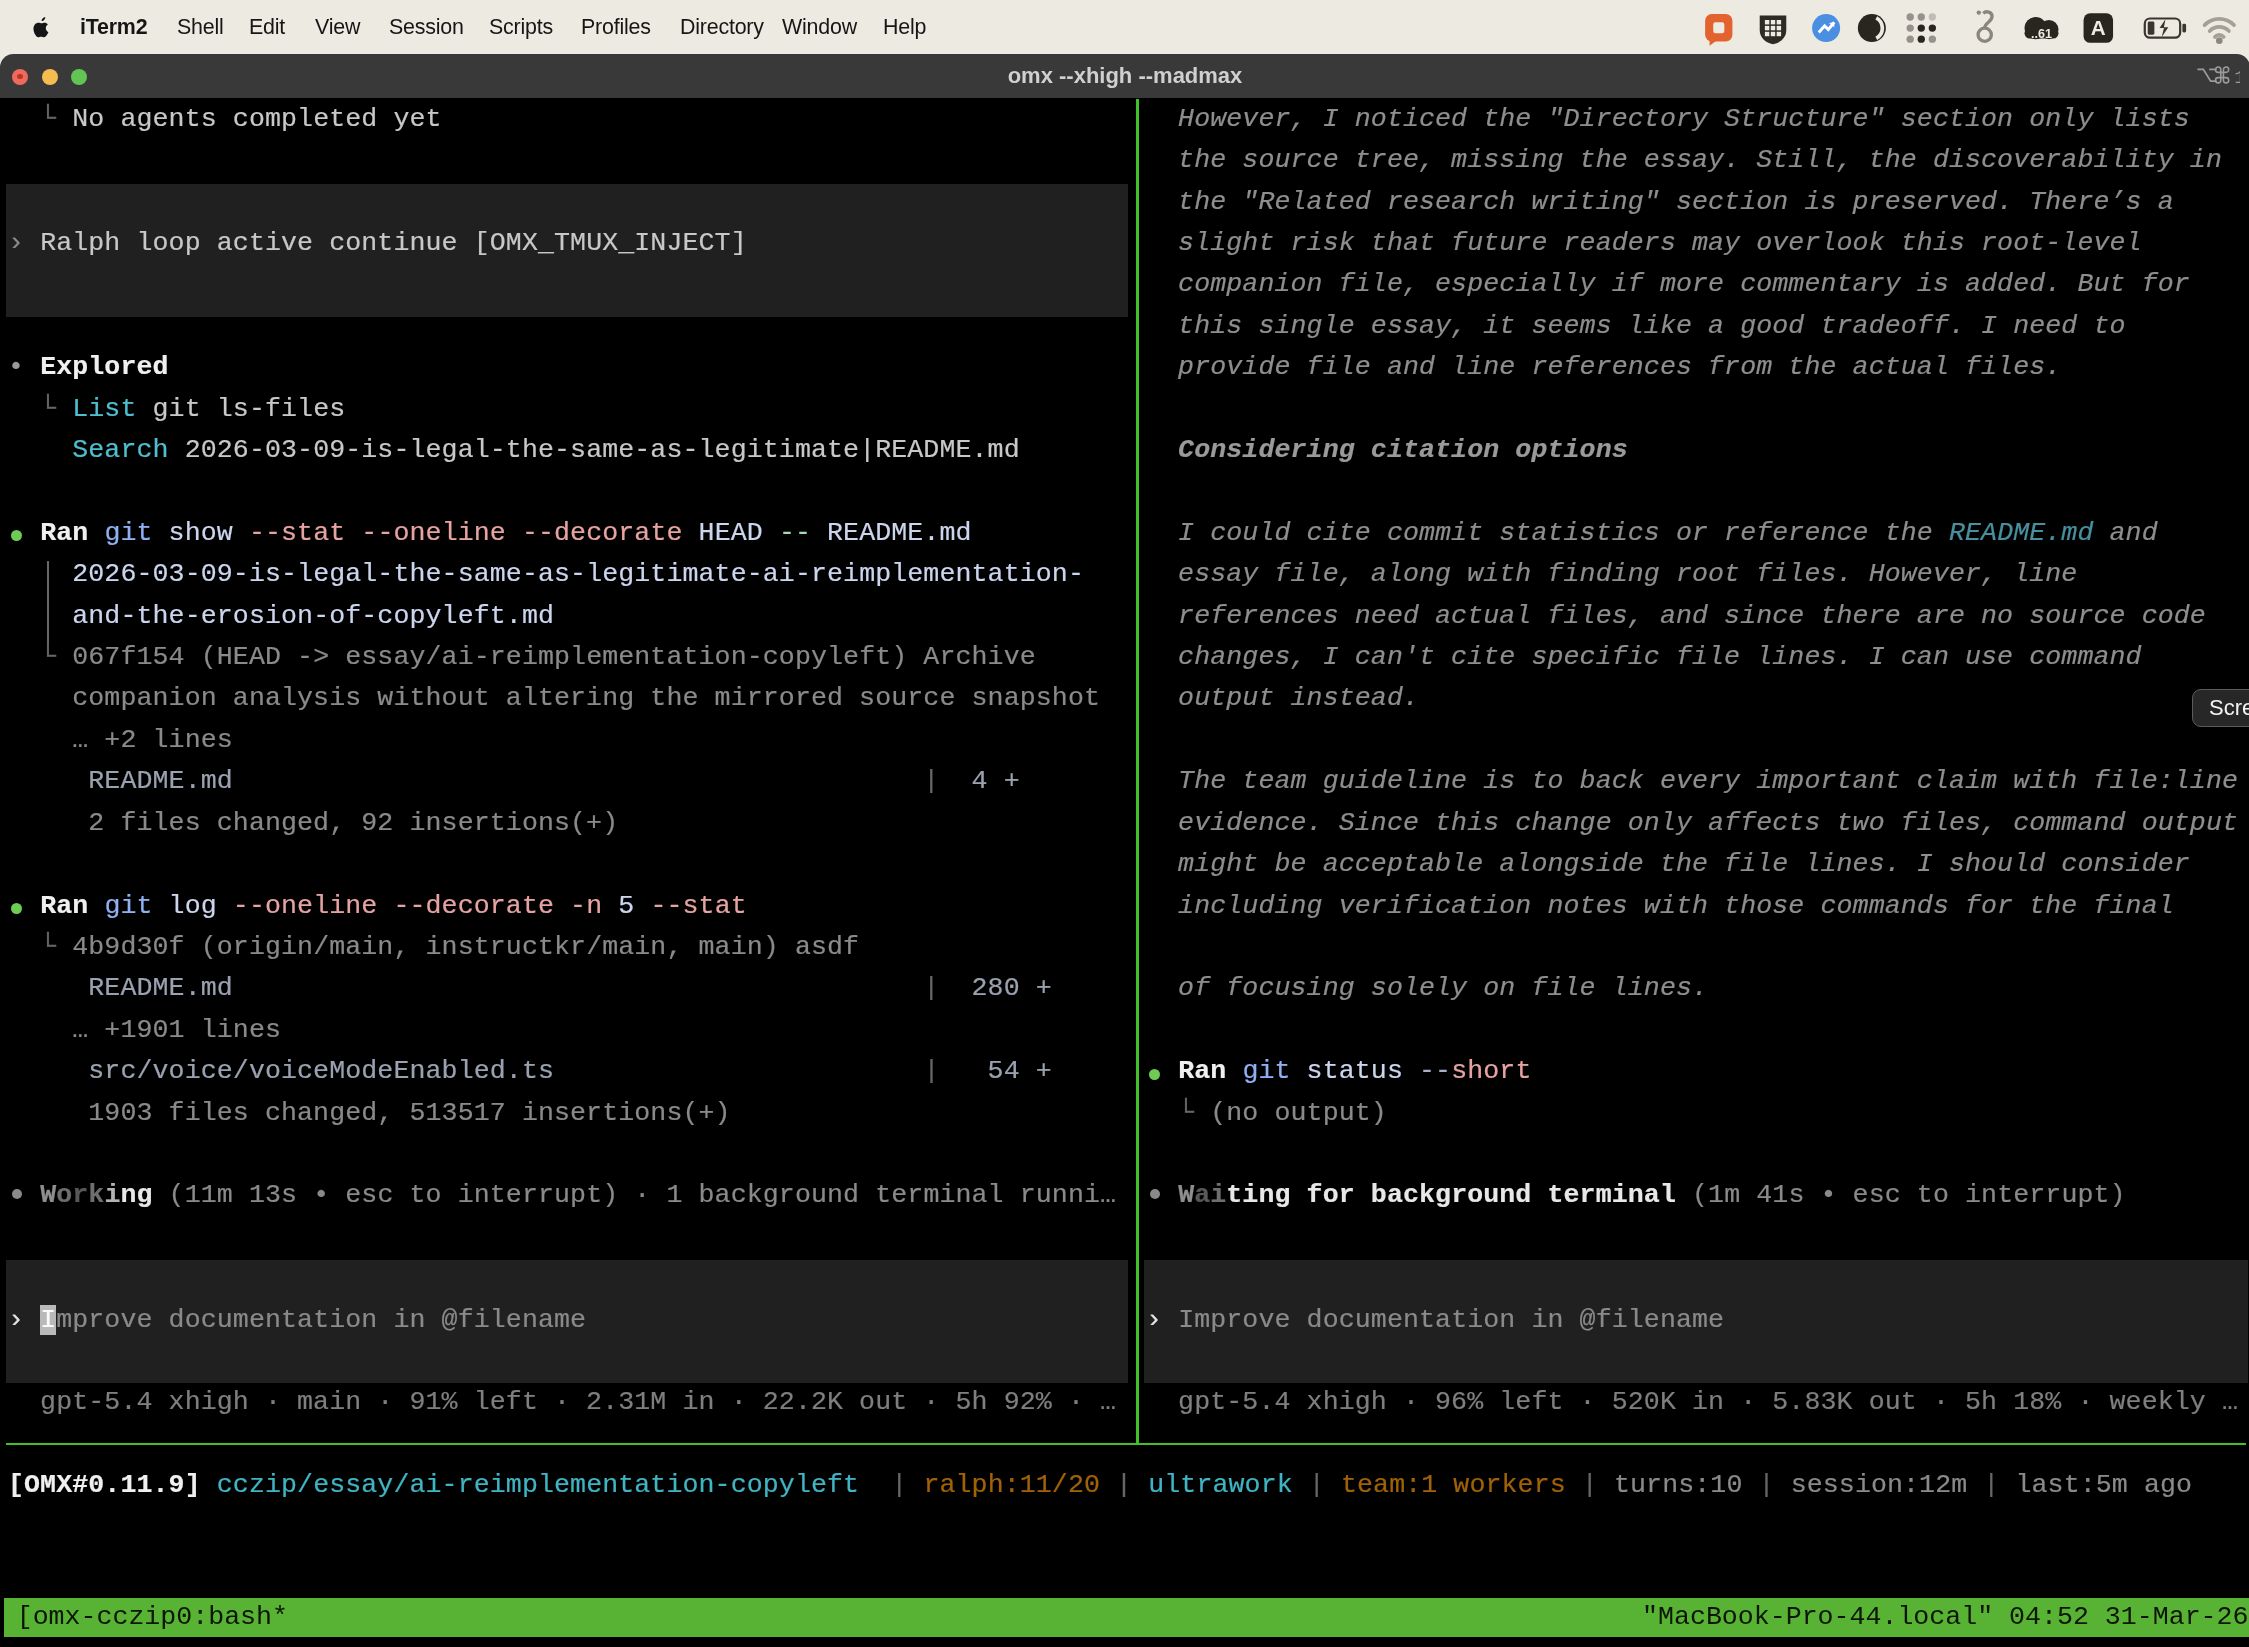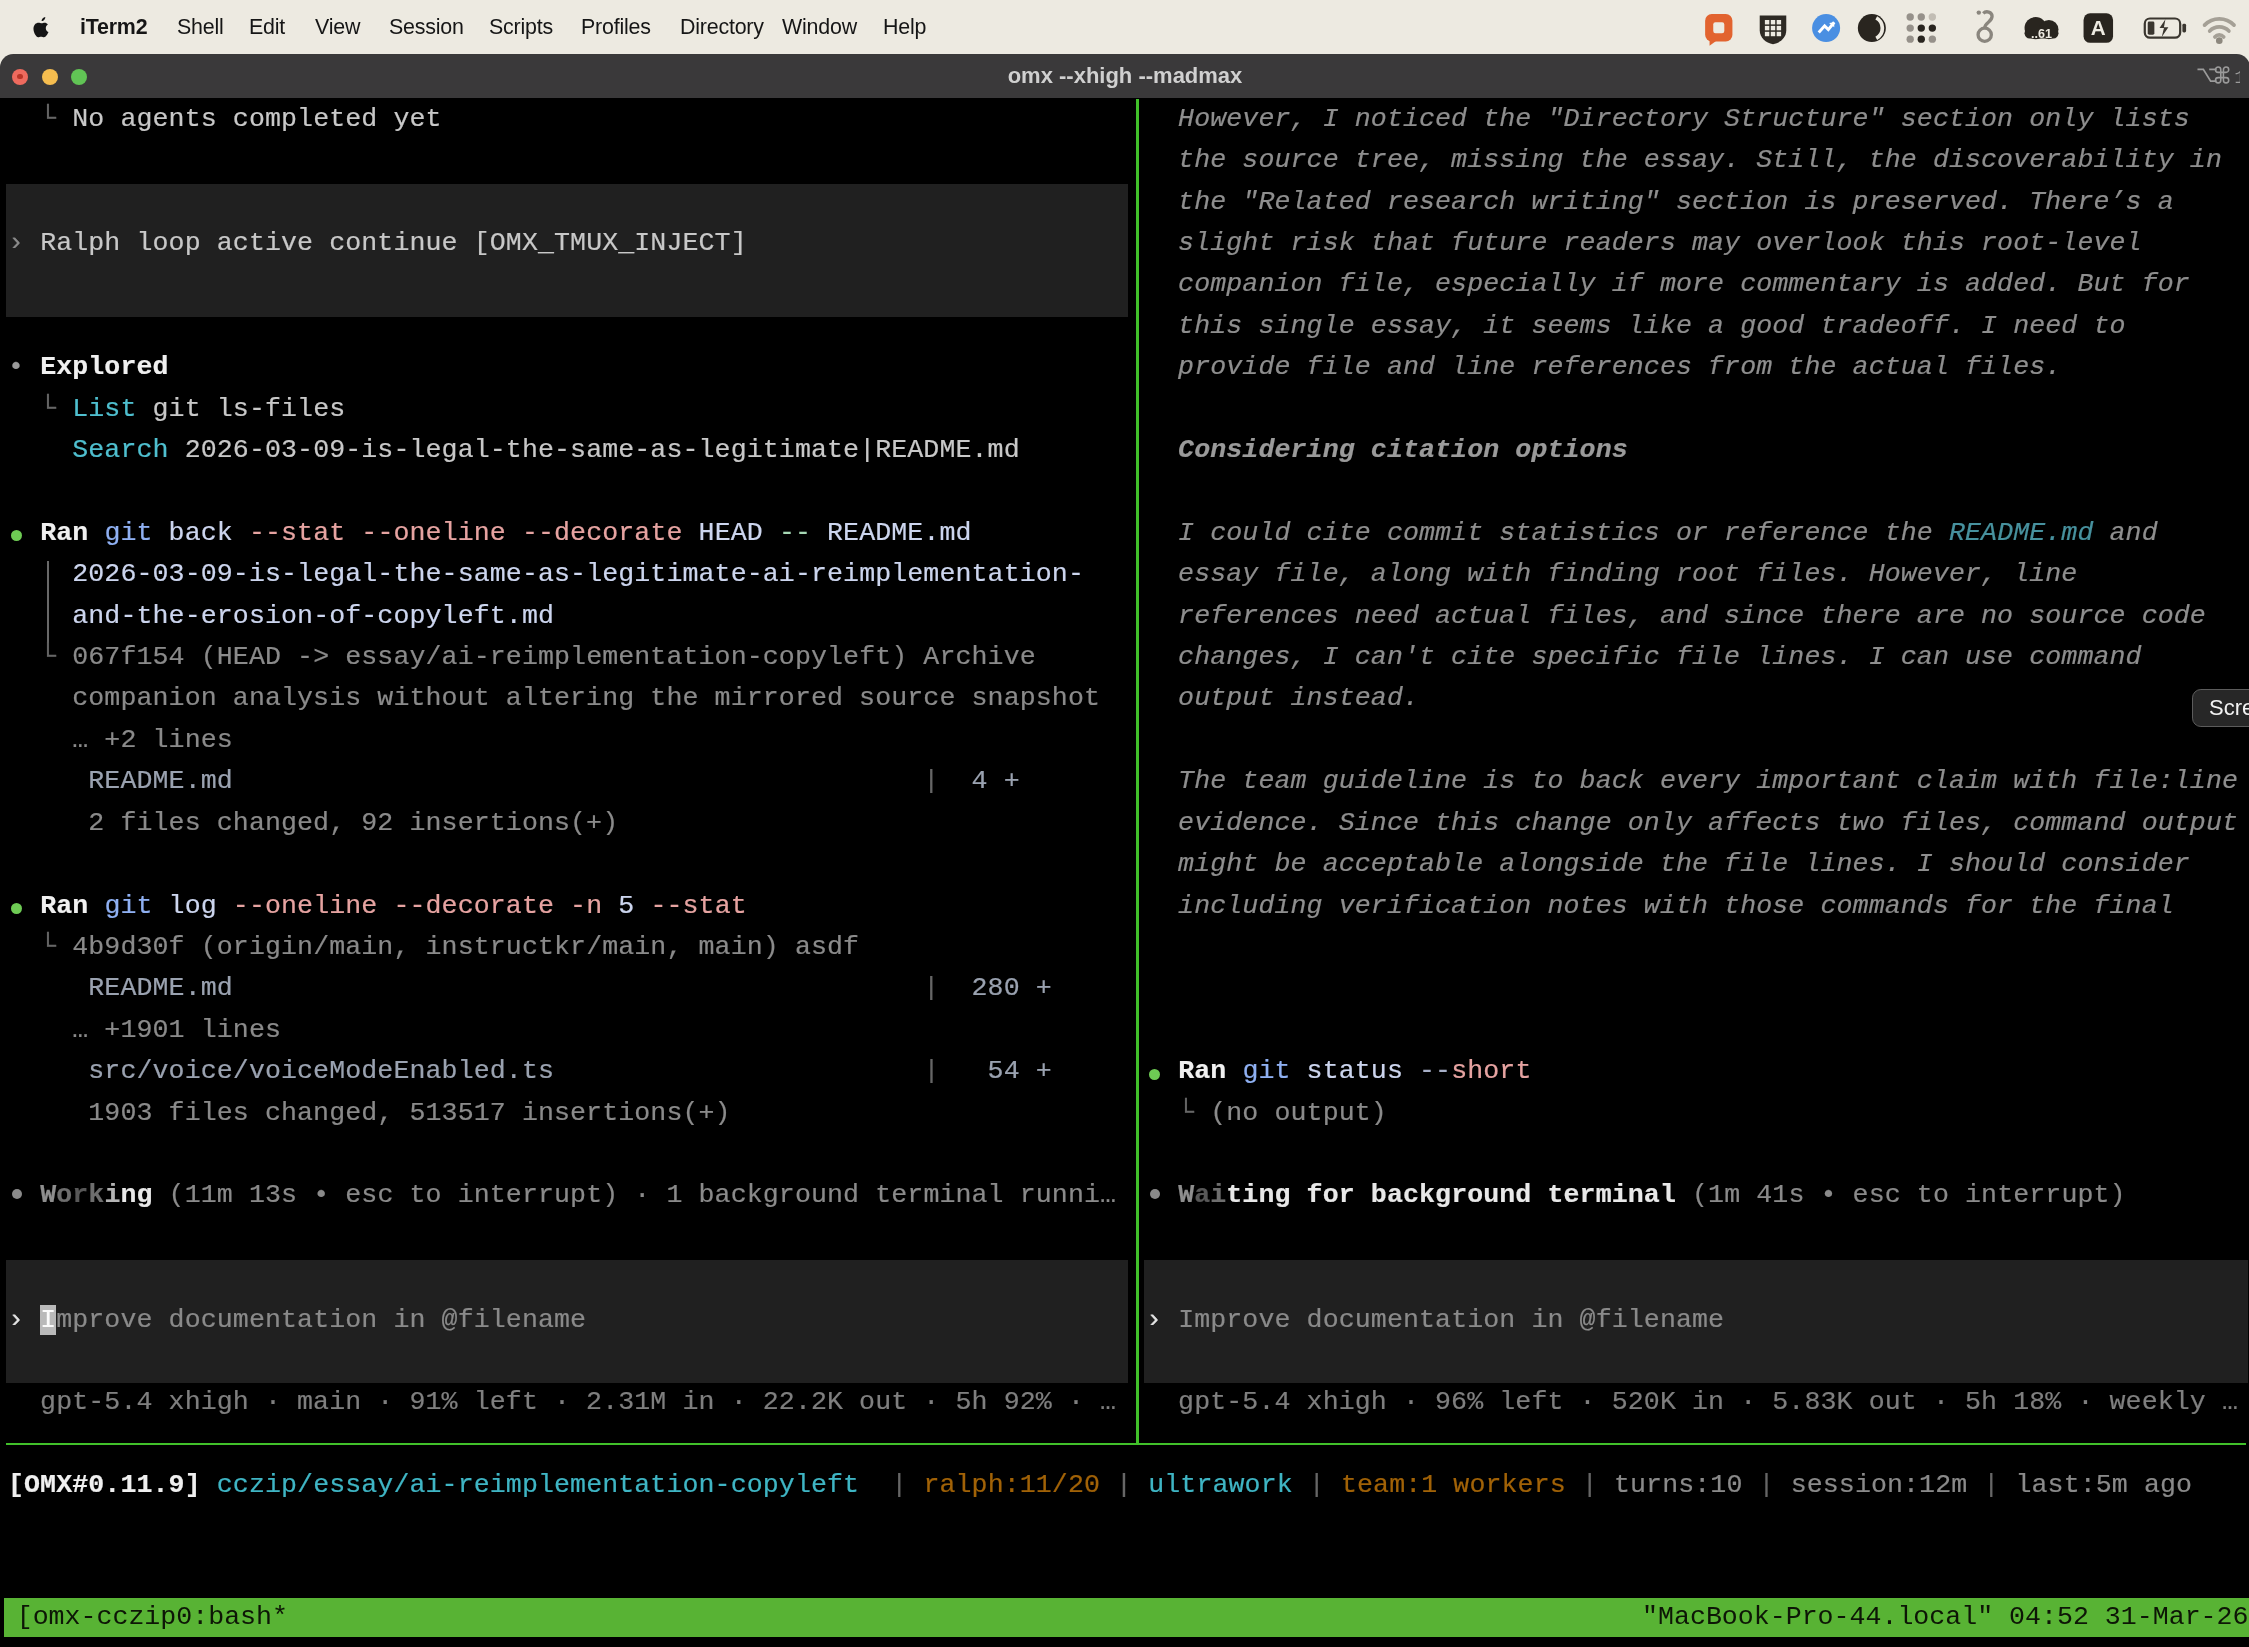--- a/index.html
+++ b/index.html
@@ -43,21 +43,21 @@
 <div id="term">
 <div class="box" style="left:6.3px;top:87px;width:1122px;height:133px"></div>
 <div class="box" style="left:6.2px;top:1163px;width:1122px;height:123px"></div>
 <div class="box" style="left:1144px;top:1163px;width:1104px;height:123px"></div>
 <div class="treeline" style="left:47px;top:464px;height:82px"></div>
 <div class="r " style="top:1.7px;left:8px"><span class="dg">  └ </span><span class="w">No agents completed yet</span></div>
 <div class="r " style="top:126px;left:8px"><span class="g">› </span><span class="w">Ralph loop active continue [OMX_TMUX_INJECT]</span></div>
 <div class="r " style="top:250px;left:8px"><span class="bu">• </span><span class="wb">Explored</span></div>
 <div class="r " style="top:292px;left:8px"><span class="dg">  └ </span><span class="cy">List</span><span class="w"> git ls-files</span></div>
 <div class="r " style="top:333px;left:8px">    <span class="cy">Search</span><span class="w"> 2026-03-09-is-legal-the-same-as-legitimate|README.md</span></div>
-<div class="r " style="top:416px;left:8px">  <span class="wb">Ran</span> <span class="b">git</span><span class="lv"> back </span><span class="pk">--stat --oneline --decorate</span><span class="lv"> HEAD </span><span class="mg">--</span><span class="lv"> README.md</span></div>
+<div class="r " style="top:416px;left:8px">  <span class="wb">Ran</span> <span class="b">git</span><span class="lv"> show </span><span class="pk">--stat --oneline --decorate</span><span class="lv"> HEAD </span><span class="mg">--</span><span class="lv"> README.md</span></div>
 <div class="r " style="top:457px;left:8px">    <span class="lv">2026-03-09-is-legal-the-same-as-legitimate-ai-reimplementation-</span></div>
 <div class="r " style="top:499px;left:8px">    <span class="lv">and-the-erosion-of-copyleft.md</span></div>
 <div class="r " style="top:540px;left:8px"><span class="dg">  └ </span><span class="g">067f154 (HEAD -&gt; essay/ai-reimplementation-copyleft) Archive</span></div>
 <div class="r " style="top:581px;left:8px"><span class="g">    companion analysis without altering the mirrored source snapshot</span></div>
 <div class="r " style="top:623px;left:8px"><span class="g">    … +2 lines</span></div>
 <div class="r " style="top:664px;left:8px"><span class="g2">     README.md</span>                                           <span class="dg">|</span><span class="g2">  4 +</span></div>
 <div class="r " style="top:706px;left:8px"><span class="g">     2 files changed, 92 insertions(+)</span></div>
 <div class="r " style="top:789px;left:8px">  <span class="wb">Ran</span> <span class="b">git</span><span class="lv"> log </span><span class="pk">--oneline --decorate -n</span><span class="lv"> 5 </span><span class="pk">--stat</span></div>
 <div class="r " style="top:830px;left:8px"><span class="dg">  └ </span><span class="g">4b9d30f (origin/main, instructkr/main, main) asdf</span></div>
 <div class="r " style="top:871px;left:8px"><span class="g2">     README.md</span>                                           <span class="dg">|</span><span class="g2">  280 +</span></div>
@@ -77,20 +77,21 @@
 <div class="r " style="top:333px;left:1146px"><span class="itb">  Considering citation options</span></div>
 <div class="r " style="top:416px;left:1146px"><span class="it">  I could cite commit statistics or reference the </span><span class="tl">README.md</span><span class="it"> and</span></div>
 <div class="r " style="top:457px;left:1146px"><span class="it">  essay file, along with finding root files. However, line</span></div>
 <div class="r " style="top:499px;left:1146px"><span class="it">  references need actual files, and since there are no source code</span></div>
 <div class="r " style="top:540px;left:1146px"><span class="it">  changes, I can't cite specific file lines. I can use command</span></div>
 <div class="r " style="top:581px;left:1146px"><span class="it">  output instead.</span></div>
 <div class="r " style="top:664px;left:1146px"><span class="it">  The team guideline is to back every important claim with file:line</span></div>
 <div class="r " style="top:706px;left:1146px"><span class="it">  evidence. Since this change only affects two files, command output</span></div>
 <div class="r " style="top:747px;left:1146px"><span class="it">  might be acceptable alongside the file lines. I should consider</span></div>
 <div class="r " style="top:789px;left:1146px"><span class="it">  including verification notes with those commands for the final</span></div>
+<div class="r " style="top:871px;left:1146px"><span class="it">  of focusing solely on file lines.</span></div>
 <div class="r " style="top:954px;left:1146px">  <span class="wb">Ran</span> <span class="b">git</span><span class="lv"> status </span><span class="lv2">--</span><span class="pk">short</span></div>
 <div class="r " style="top:996px;left:1146px"><span class="dg">  └ </span><span class="g">(no output)</span></div>
 <div class="r " style="top:1078px;left:1146px">  <span class="s4">W</span><span class="s2">a</span><span class="s3">i</span><span class="s6">ting for background terminal</span><span class="g"> (1m 41s • esc to interrupt)</span></div>
 <div class="r " style="top:1203px;left:1146px"><span class="wp">› </span><span class="g">Improve documentation in @filename</span></div>
 <div class="r " style="top:1285px;left:1146px"><span class="g3">  gpt-5.4 xhigh · 96% left · 520K in · 5.83K out · 5h 18% · weekly …</span></div>
 <div class="r " style="top:1368px;left:8px"><span class="wb">[OMX#0.11.9]</span> <span class="ocy">cczip/essay/ai-reimplementation-copyleft</span><span class="dg">  | </span><span class="og">ralph:11/20</span><span class="dg"> | </span><span class="ocy">ultrawork</span><span class="dg"> | </span><span class="og">team:1 workers</span><span class="dg"> | </span><span class="g">turns:10</span><span class="dg"> | </span><span class="g">session:12m</span><span class="dg"> | </span><span class="g">last:5m ago</span></div>
 <div style="position:absolute;left:11px;top:433px;width:11.4px;height:11.4px;border-radius:50%;background:#6ecb54"></div>
 <div style="position:absolute;left:11px;top:806px;width:11.4px;height:11.4px;border-radius:50%;background:#6ecb54"></div>
 <div style="position:absolute;left:11.6px;top:1092px;width:10px;height:10px;border-radius:50%;background:#8a8a8a"></div>
 <div style="position:absolute;left:1149px;top:972px;width:11.4px;height:11.4px;border-radius:50%;background:#6ecb54"></div>

